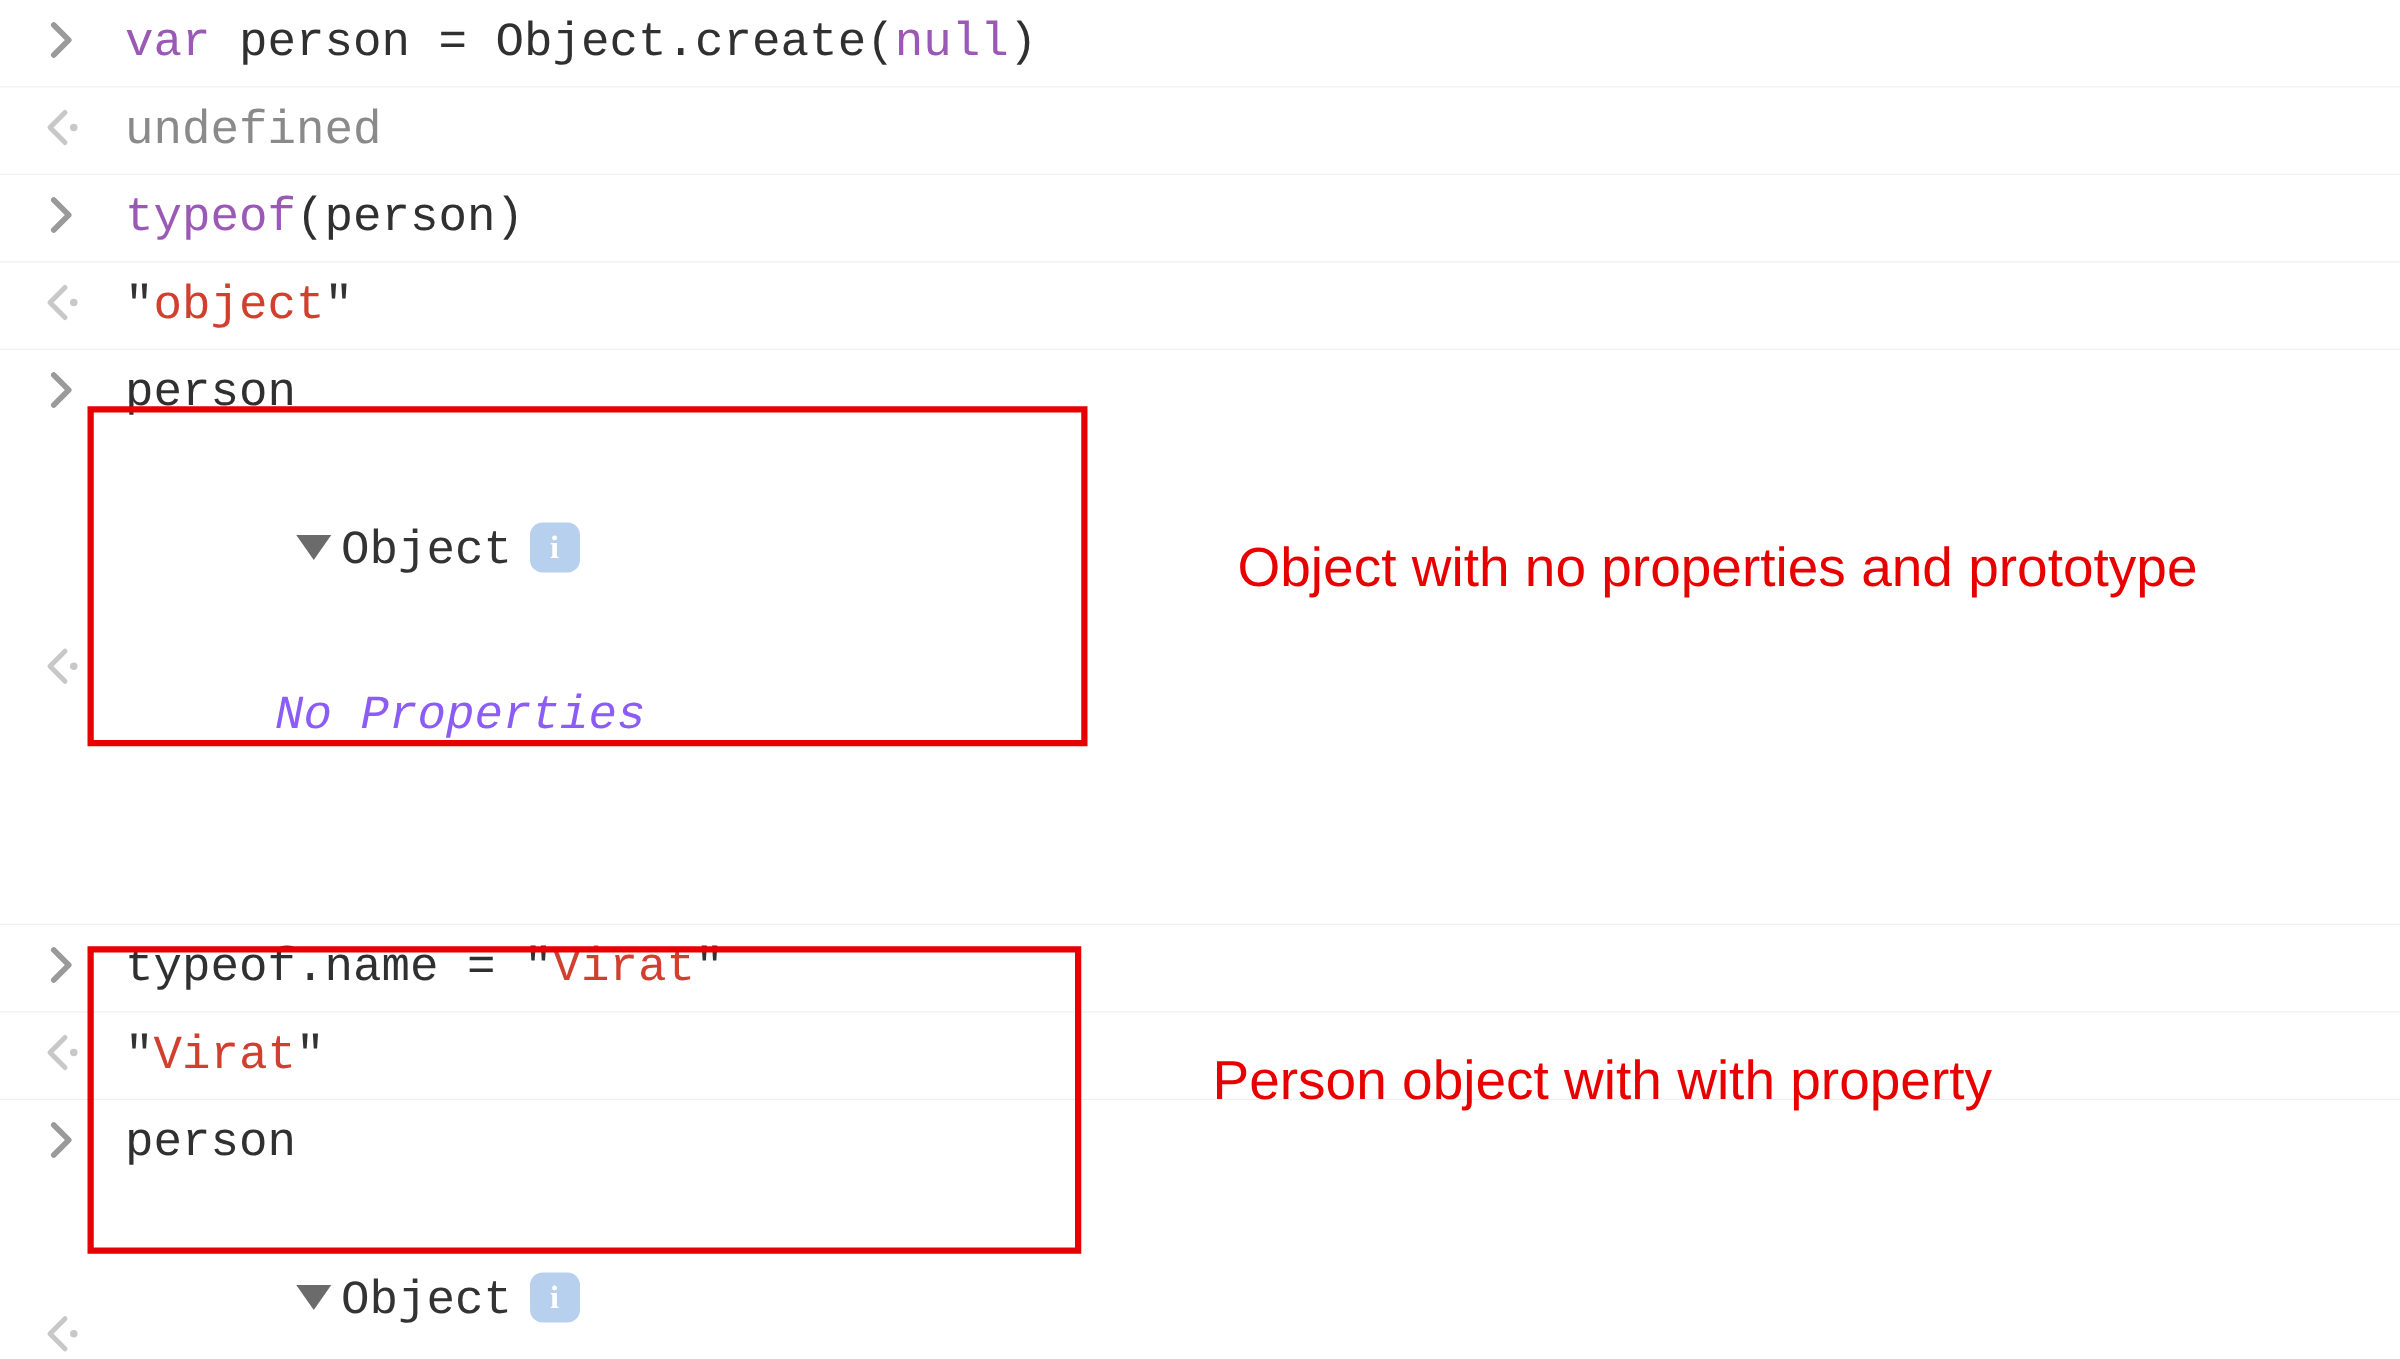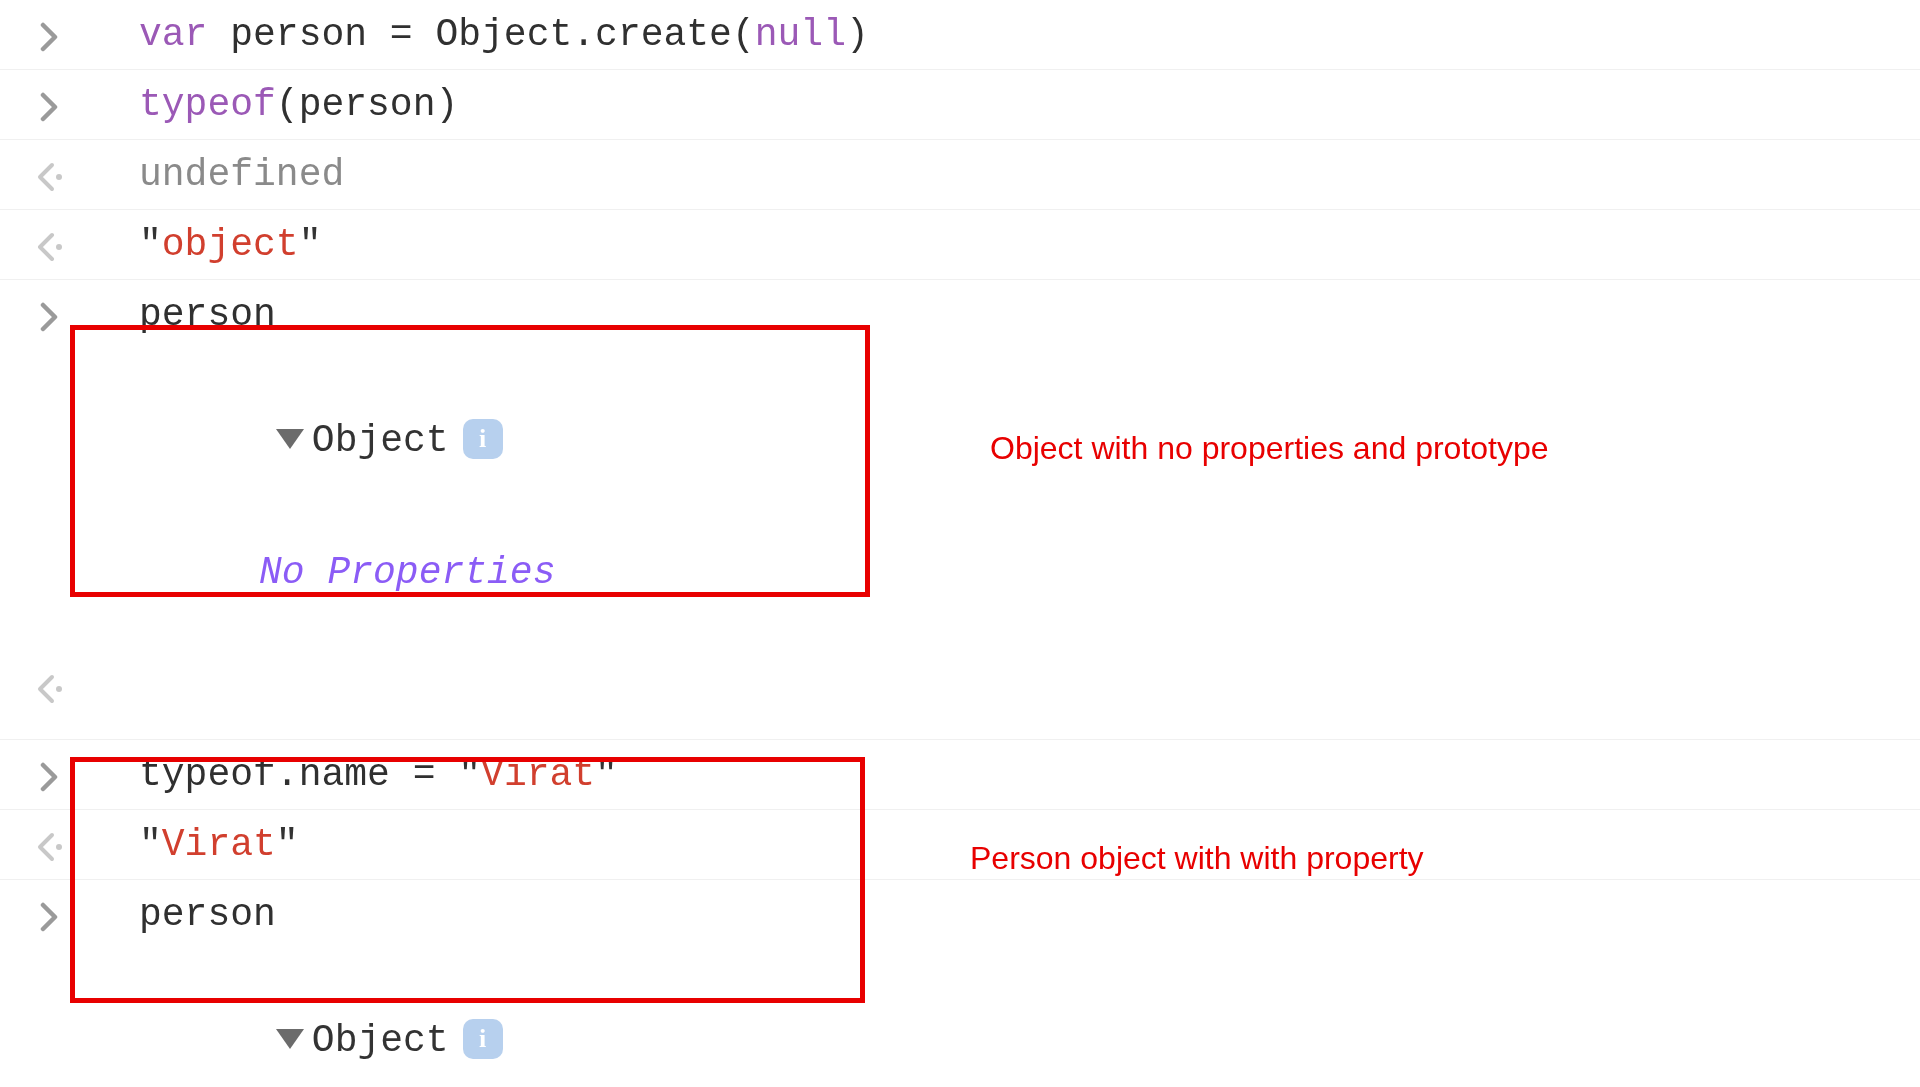--- a/index.html
+++ b/index.html
@@ -12,25 +12,24 @@
     font-family: Consolas, Menlo, "Courier New", monospace;
     font-size: 38px;
     color: #303030;
     overflow: hidden;
   }
   .console {
     width: 100%;
   }
   .row {
     display: flex;
-    align-items: flex-end;
+    align-items: center;
     padding: 6px 0 6px 0;
     border-bottom: 1px solid #f0f0f0;
     position: relative;
-    gap: 39px;
   }
   .row.noborder { border-bottom: none; }
   .gutter {
     width: 100px;
     flex: 0 0 100px;
     display: flex;
     justify-content: center;
     align-items: flex-start;
     padding-top: 6px;
   }
@@ -86,21 +85,21 @@
   .redbox {
     position: absolute;
     border: 5px solid #e80000;
     pointer-events: none;
   }
   
   .annot {
     position: absolute;
     color: #e80000;
     font-family: "Segoe UI", Arial, sans-serif;
-    font-size: 32px;
+    font-size: 44px;
     white-space: nowrap;
   }
   .wrap { position: relative; }
 </style>
 </head>
 <body>
 
 <div class="wrap">
 
 <div class="console">
@@ -109,35 +108,35 @@
     <div class="gutter">
       <span class="chev-in"><svg viewBox="0 0 22 30">
               <path d="M4 3 L16 15 L4 27"></path>
             </svg></span>
     </div>
     <div class="content"><span class="kw">var</span><span> person = Object.create(</span><span class="kw">null</span><span>)</span></div>
   </div>
 
   <div class="row">
     <div class="gutter">
+      <span class="chev-out"><svg viewBox="0 0 28 30">
+              <path class="arrow" d="M16 3 L4 15 L16 27"></path>
+              <circle cx="23" cy="15" r="3"></circle>
+            </svg></span>
+    </div>
+    <div class="content"><span class="undef">undefined</span></div>
+  </div>
+
+  <div class="row">
+    <div class="gutter">
       <span class="chev-in"><svg viewBox="0 0 22 30">
               <path d="M4 3 L16 15 L4 27"></path>
             </svg></span>
     </div>
     <div class="content"><span class="kw">typeof</span><span>(person)</span></div>
-  </div>
-
-  <div class="row">
-    <div class="gutter">
-      <span class="chev-out"><svg viewBox="0 0 28 30">
-              <path class="arrow" d="M16 3 L4 15 L16 27"></path>
-              <circle cx="23" cy="15" r="3"></circle>
-            </svg></span>
-    </div>
-    <div class="content"><span class="undef">undefined</span></div>
   </div>
 
   <div class="row">
     <div class="gutter">
       <span class="chev-out"><svg viewBox="0 0 28 30">
               <path class="arrow" d="M16 3 L4 15 L16 27"></path>
               <circle cx="23" cy="15" r="3"></circle>
             </svg></span>
     </div>
     <div class="content"><span class="quote">"</span><span class="str">object</span><span class="quote">"</span></div>

